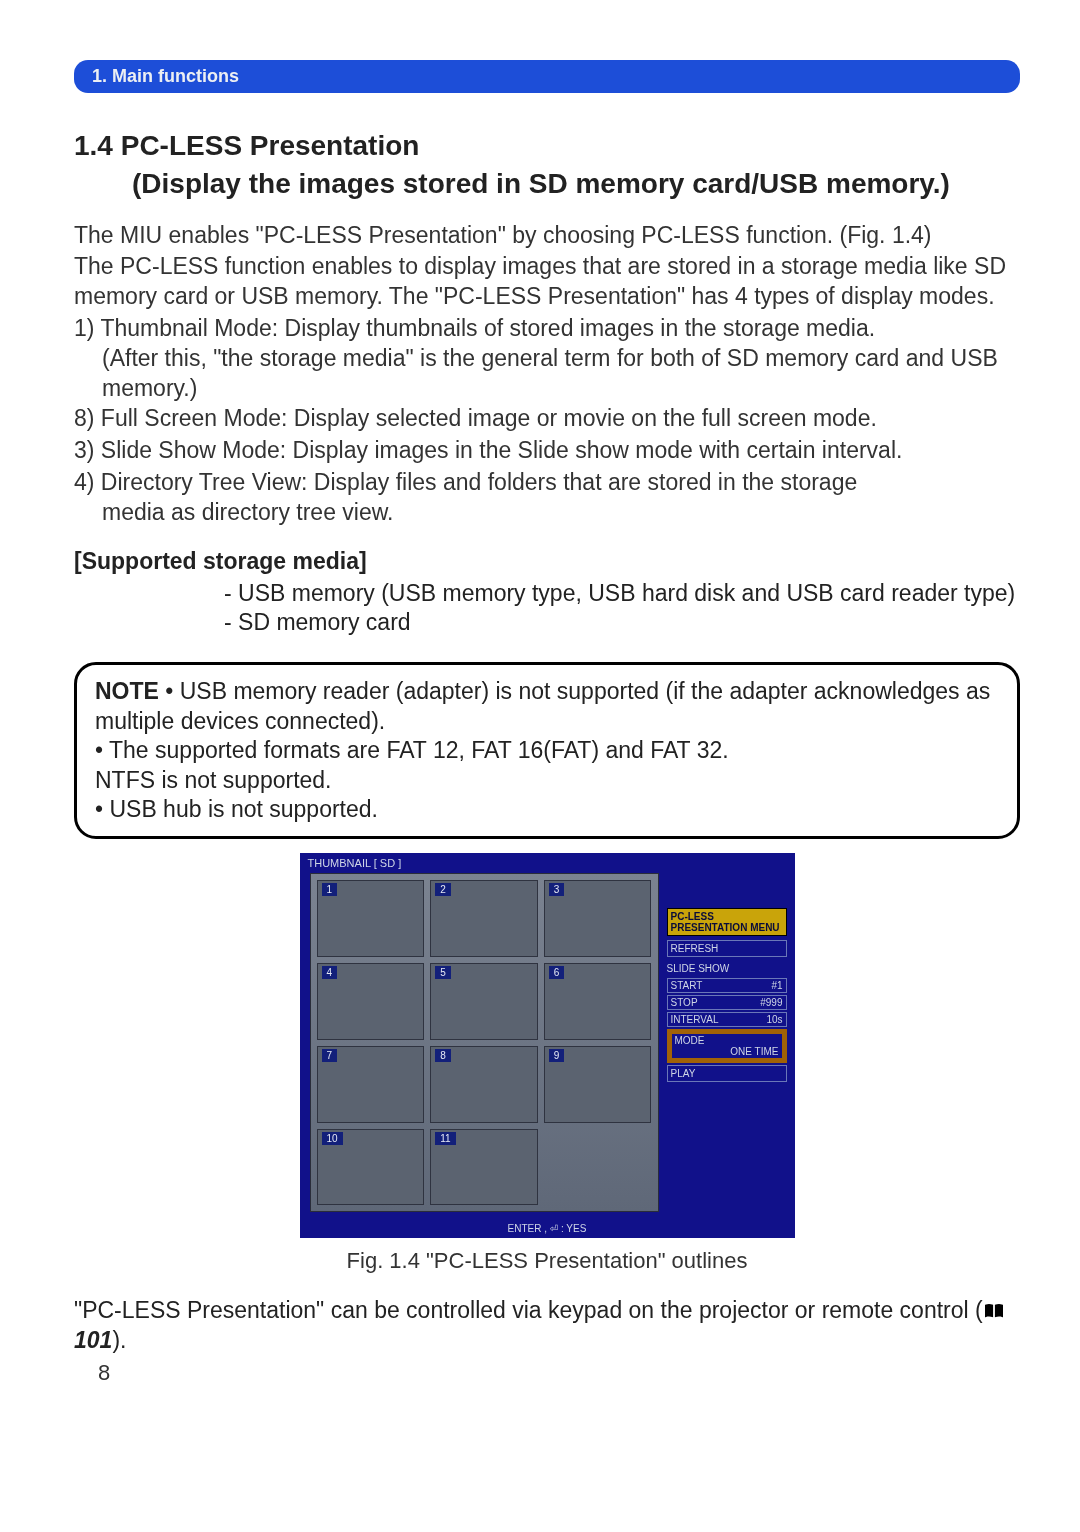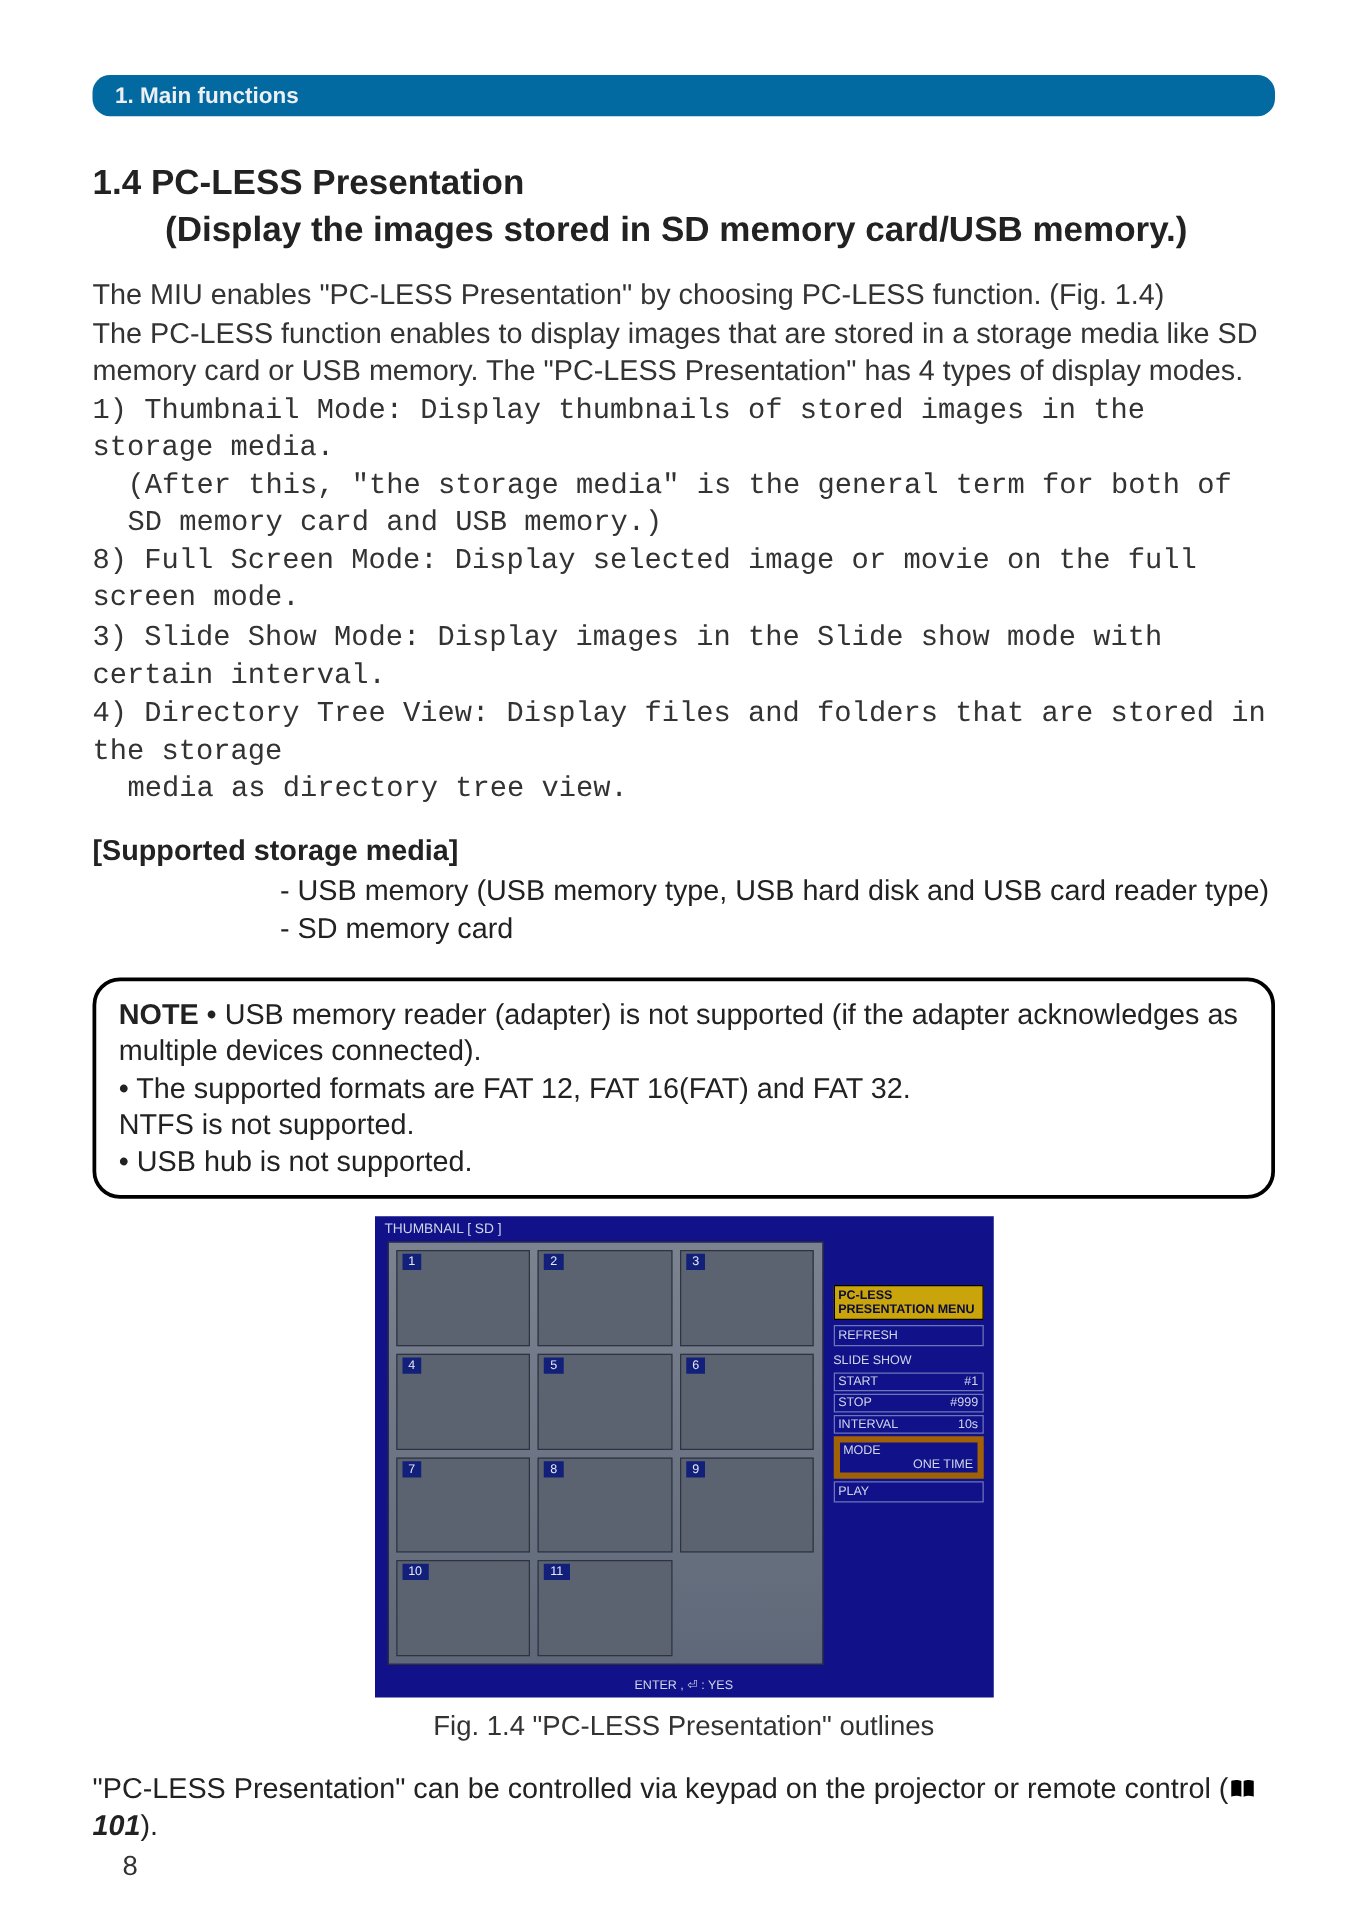--- a/index.html
+++ b/index.html
@@ -9,21 +9,21 @@
     color: #222;
     font-family: Arial, Helvetica, sans-serif;
     width: 1080px;
   }
   .page {
     box-sizing: border-box;
     padding: 60px 60px 30px 74px;
     width: 1080px;
   }
   .section-pill {
-    background: #0369a1;
+    background: #1d4ed8;
     border-radius: 14px;
     padding: 6px 18px;
     color: #eceff3;
     font-weight: bold;
     font-size: 18px;
     margin-bottom: 34px;
   }
   .h1 {
     font-weight: 900;
     font-size: 28px;
@@ -34,21 +34,21 @@
     display: block;
     padding-left: 58px;
     font-size: 28px;
   }
   .body {
     font-size: 23px;
     line-height: 1.3;
     color: #333;
   }
   .body p { margin: 0 0 2px 0; }
-  .modeline { padding-left: 0; font-family: Liberation Mono, monospace; }
+  .modeline { padding-left: 0; }
   .modeline .hang { display: block; padding-left: 28px; }
   .subhead {
     font-weight: bold;
     font-size: 23px;
     margin: 20px 0 4px 0;
   }
   .supp-list {
     padding-left: 150px;
     font-size: 23px;
     line-height: 1.3;

